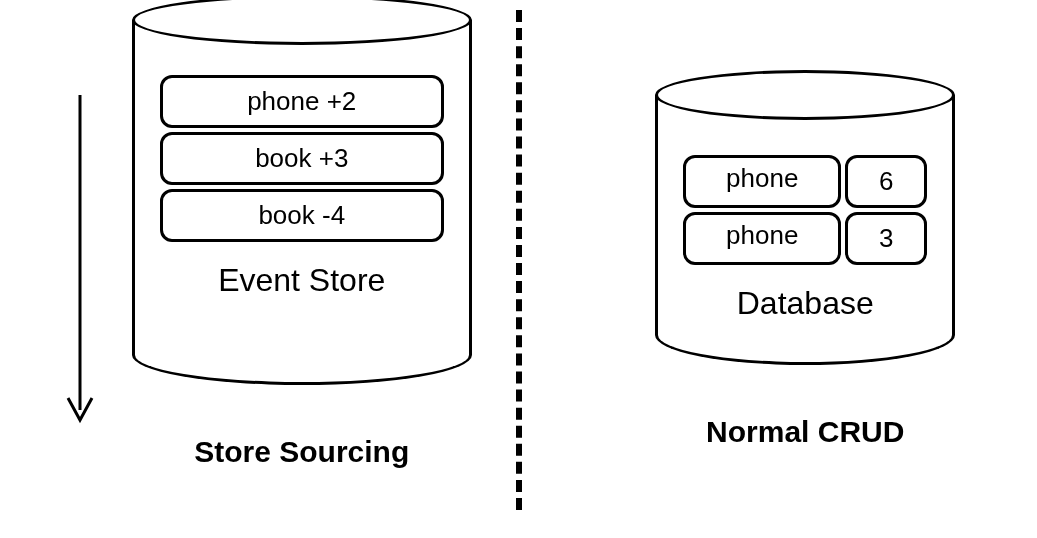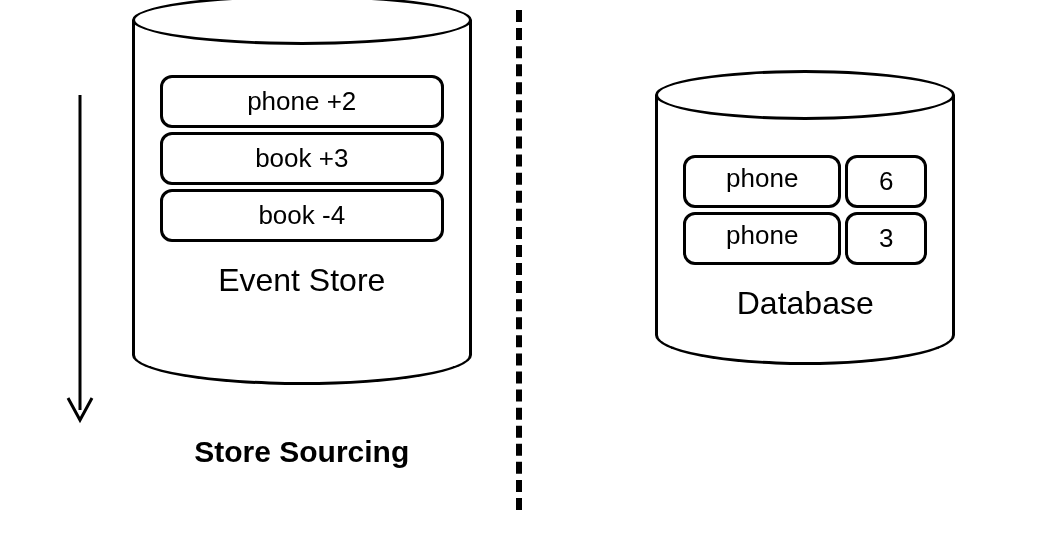--- a/index.html
+++ b/index.html
@@ -172,15 +172,16 @@
           <div class="crud-cell-name">phone</div>
           <div class="crud-cell-value">6</div>
         </div>
         <div class="crud-row">
           <div class="crud-cell-name">phone</div>
           <div class="crud-cell-value">3</div>
         </div>
         <div class="cylinder-label">Database</div>
       </div>
     </div>
+    <div class="title">Normal CRUD</div>
   </div>
 
 </div>
 
 </body></html>

